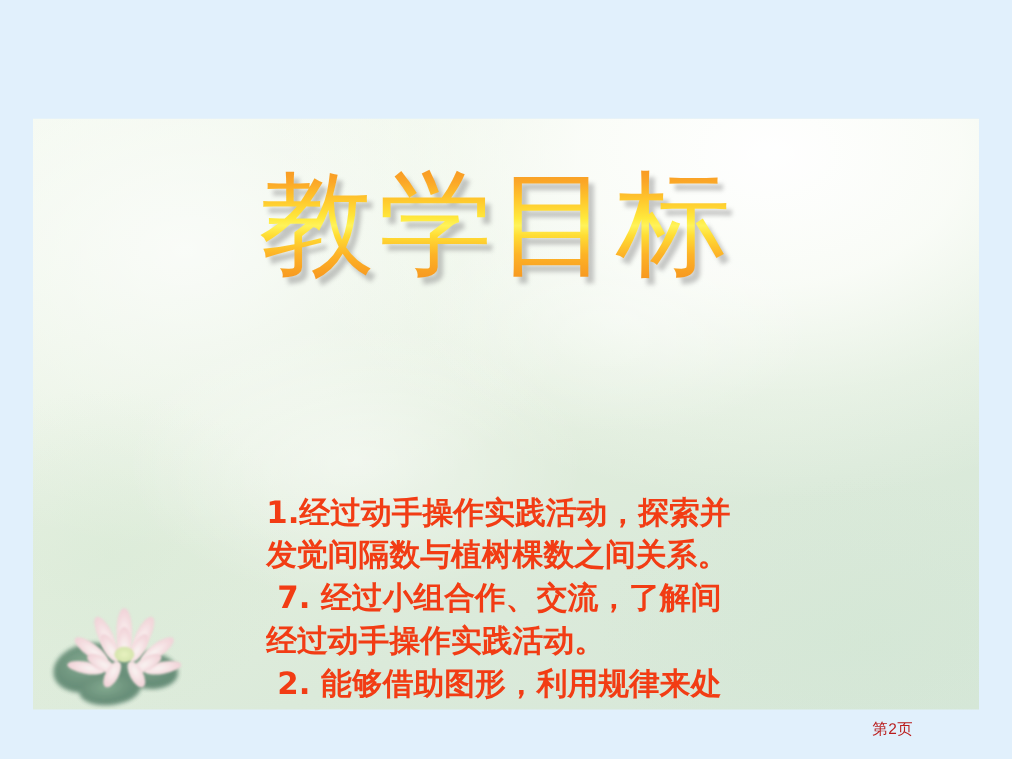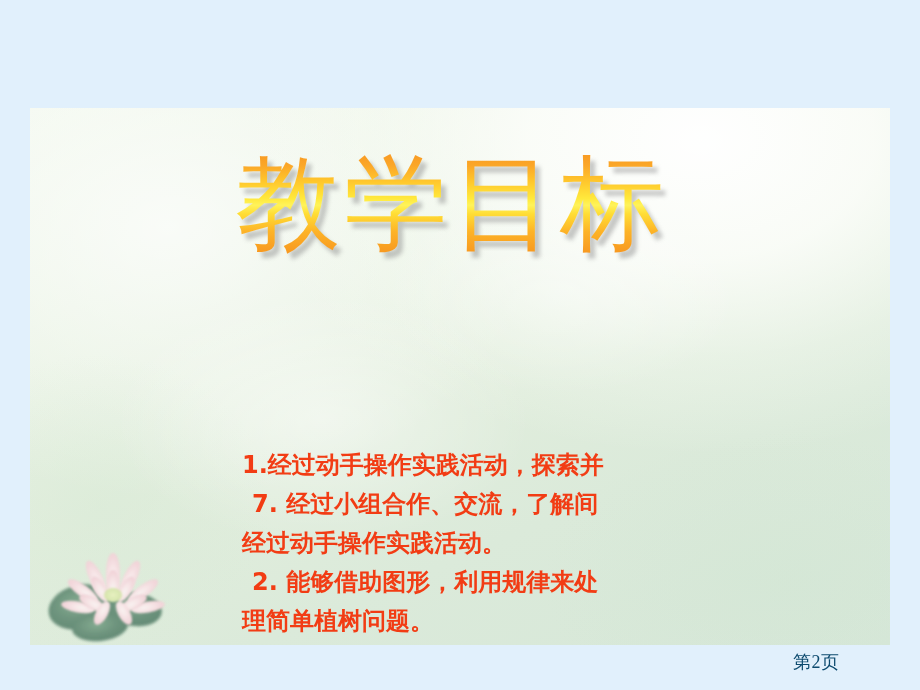--- a/index.html
+++ b/index.html
@@ -94,21 +94,21 @@
 
   
   #body-block {
     position: absolute;
     left: 212px;
     top: 338px;
     width: 500px;
   }
   .body-line {
     font-family: "DejaVu Sans", "Liberation Sans", sans-serif;
-    font-size: 24px;
+    font-size: 28px;
     line-height: 39px;
     font-weight: 700;
     color: #f23c14;
     white-space: nowrap;
     letter-spacing: 0px;
   }
   .body-line.indent {
     padding-left: 10px;
   }
 
@@ -120,42 +120,43 @@
     width: 150px;
     height: 95px;
     opacity: 0.88;
   }
 
   
   #page-number {
     position: absolute;
     left: 793px;
     top: 653px;
-    font-family: Liberation Serif, serif;
-    font-size: 18px;
+    font-family: Liberation Sans, sans-serif;
+    font-size: 14px;
     line-height: 18px;
-    color: #0c4a6e;
+    color: #b91c1c;
     letter-spacing: 0.5px;
   }
 </style>
 </head>
 <body>
 
 <div id="viewer">
 
   <div id="slide">
 
     <div class="texture"></div>
 
     <div id="title-block">
       <span id="title-text">教学目标</span>
     </div>
 
     <div id="body-block">
       <div class="body-line">1.经过动手操作实践活动，探索并</div>
+      <div class="body-line">发觉间隔数与植树棵数之间关系。</div>
       <div class="body-line indent">7. 经过小组合作、交流，了解间</div>
       <div class="body-line">经过动手操作实践活动。</div>
       <div class="body-line indent">2. 能够借助图形，利用规律来处</div>
       <div class="body-line">理简单植树问题。</div>
     </div>
 
     <svg id="lotus" viewBox="0 0 150 95">
       <defs>
         <radialGradient id="leafGrad" cx="45%" cy="40%" r="70%">
           <stop offset="0%" stop-color="#6d9a7d"></stop>

